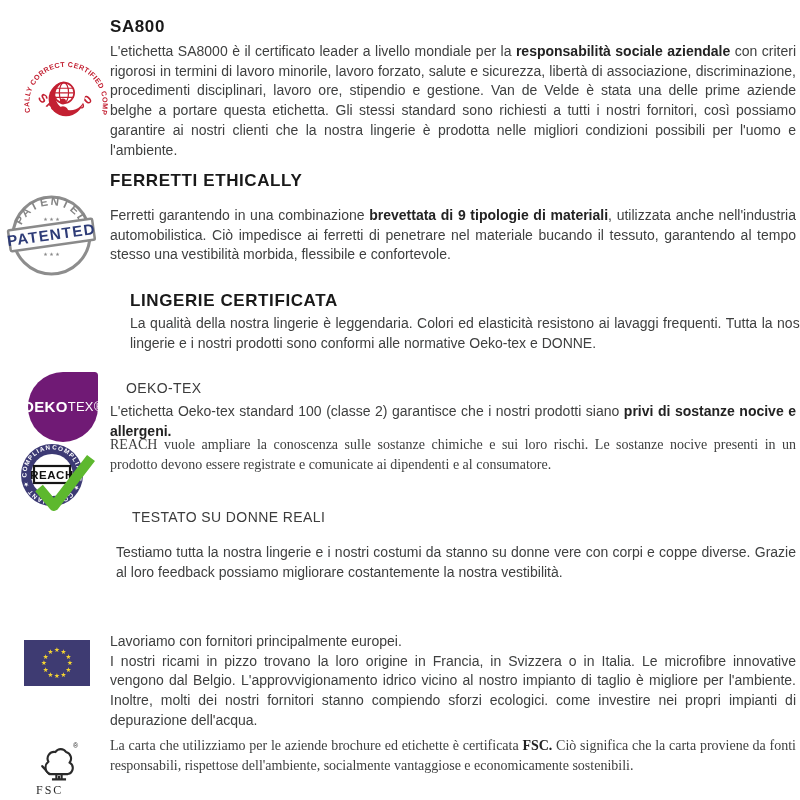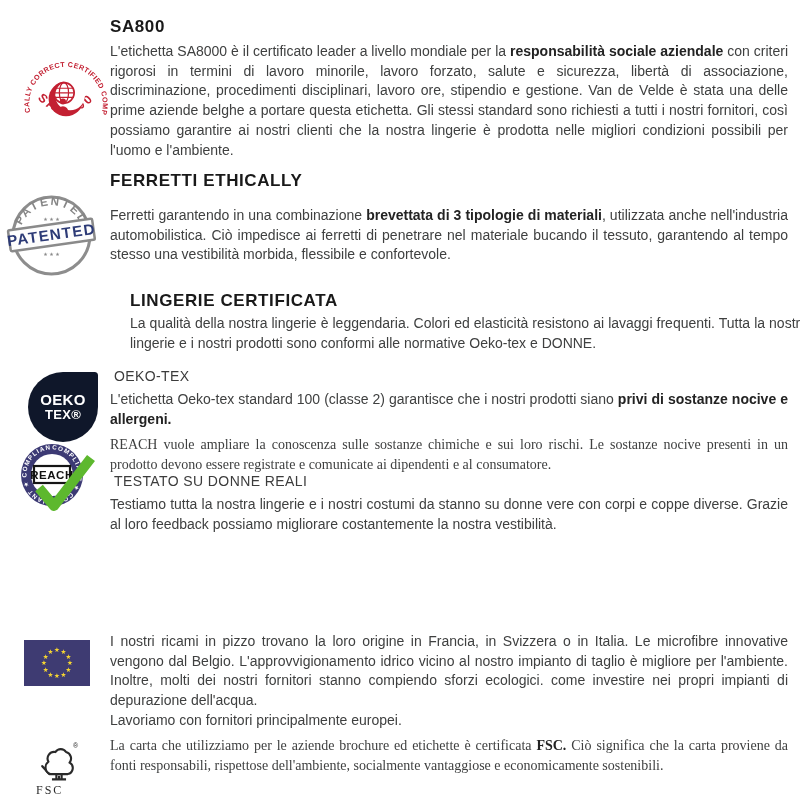--- a/index.html
+++ b/index.html
@@ -3,27 +3,27 @@
 <meta charset="utf-8">
 <style>
   html,body{margin:0;padding:0;background:#ffffff;}
   body{
     width:800px;height:800px;position:relative;overflow:hidden;
     font-family:"Liberation Sans","DejaVu Sans",sans-serif;
     -webkit-font-smoothing:antialiased;
   }
   .section{position:absolute;left:0;width:800px;display:flex;}
   .icon-rail{flex:0 0 110px;width:110px;position:relative;}
-  .content{flex:1;padding-right:12px;min-width:0;}
+  .content{flex:1;padding-right:4px;min-width:0;}
   .heading{
     margin:0;font-size:17px;font-weight:700;color:#191919;
     letter-spacing:.6px;line-height:22px;
   }
   .sublabel{
-    margin:4px;font-size:14px;font-weight:400;color:#3c3c3c;
+    margin:16px;font-size:14px;font-weight:400;color:#3c3c3c;
     letter-spacing:.4px;line-height:19px;
   }
   p.body{
     margin:0;font-size:14px;line-height:19.7px;color:#3f4040;
     text-align:justify;
   }
   p.body b{color:#232323;}
   .mb4{margin-bottom:4px;} .mb14{margin-bottom:14px;} .mb2{margin-bottom:2px;}
   .mt6{margin-top:6px;font-family:Liberation Serif, serif;} .mt22{margin-top:22px;}
   .icon-abs{position:absolute;}
@@ -82,39 +82,39 @@
       <text x="47" y="27.5" font-size="5" fill="#8a8a8a" text-anchor="middle">★ ★ ★</text>
       <text x="47" y="62" font-size="5" fill="#8a8a8a" text-anchor="middle">★ ★ ★</text>
       <g transform="rotate(-8 47 42)">
         <rect x="5" y="31" width="84" height="21" rx="1.5" fill="#fdfdfd" stroke="#8a8a8a" stroke-width="2.5"></rect>
         <text x="47" y="46.5" font-size="15" font-weight="700" fill="#2c3a76" letter-spacing="1.2" text-anchor="middle">PATENTED</text>
       </g>
     </svg>
   </div>
   <div class="content">
     <h2 class="heading mb14">FERRETTI ETHICALLY</h2>
-    <p class="body"><span>Ferretti garantendo in una combinazione </span><b>brevettata di 3 tipologie di materiali</b><span>, utilizzata anche nell'industria automobilistica. Ciò impedisce ai ferretti di penetrare nel materiale bucando il tessuto, garantendo al tempo stesso una vestibilità morbida, flessibile e confortevole.</span></p>
+    <p class="body"><span>Ferretti garantendo in una combinazione </span><b>brevettata di 9 tipologie di materiali</b><span>, utilizzata anche nell'industria automobilistica. Ciò impedisce ai ferretti di penetrare nel materiale bucando il tessuto, garantendo al tempo stesso una vestibilità morbida, flessibile e confortevole.</span></p>
   </div>
 </div>
 
 <div class="section" style="top:290px;margin-left:20px;">
   <div class="icon-rail"></div>
   <div class="content">
     <h2 class="heading mb2">LINGERIE CERTIFICATA</h2>
     <p class="body"><span>La qualità della nostra lingerie è leggendaria. Colori ed elasticità resistono ai lavaggi frequenti. Tutta la nostra lingerie e i nostri prodotti sono conformi alle normative Oeko-tex e DONNE.</span></p>
   </div>
 </div>
 
 <div class="section" style="top:363px;">
   <div class="icon-rail">
-    <div class="icon-abs" style="top:9px;left:28px;width:70px;height:70px;background:#0f172a;
-                border-radius:50% 5% 50% 50%;display:flex;flex-direction:column;
+    <div class="icon-abs" style="top:9px;left:28px;width:70px;height:70px;background:#701a75;
+                border-radius:50% 5% 50% 50%;display:flex;flex-direction:row;
                 align-items:center;justify-content:center;">
       <div style="color:#fff;font-weight:700;font-size:15px;line-height:16px;letter-spacing:.3px;">OEKO</div>
-      <div style="color:#fff;font-weight:700;font-size:13px;line-height:14px;letter-spacing:.3px;">TEX®</div>
+      <div style="color:#fff;font-weight:400;font-size:13px;line-height:14px;letter-spacing:.3px;">TEX®</div>
     </div>
   </div>
   <div class="content">
     <div class="sublabel mb4">OEKO-TEX</div>
     <p class="body"><span>L'etichetta Oeko-tex standard 100 (classe 2) garantisce che i nostri prodotti siano </span><b>privi di sostanze nocive e allergeni.</b></p>
   </div>
 </div>
 
 <div class="section" style="top:435px;">
   <div class="icon-rail">
@@ -130,21 +130,21 @@
       <rect x="20" y="29" width="36" height="17" fill="#ffffff" stroke="#151515" stroke-width="2.2"></rect>
       <text x="38" y="42" font-size="11.5" font-weight="700" fill="#111" text-anchor="middle" letter-spacing="0.5">REACH</text>
       <path d="M25,51 L40,69 L77,21" fill="none" stroke="#5db82e" stroke-width="10" stroke-linejoin="round"></path>
     </svg>
   </div>
   <div class="content">
     <p class="body mt6"><span>REACH vuole ampliare la conoscenza sulle sostanze chimiche e sui loro rischi. Le sostanze nocive presenti in un prodotto devono essere registrate e comunicate ai dipendenti e al consumatore.</span></p>
   </div>
 </div>
 
-<div class="section" style="top:468px;">
+<div class="section" style="top:492px;gap:6px;">
   <div class="icon-rail"></div>
   <div class="content">
     <div class="sublabel">TESTATO SU DONNE REALI</div>
     <p class="body mt22"><span>Testiamo tutta la nostra lingerie e i nostri costumi da stanno su donne vere con corpi e coppe diverse. Grazie al loro feedback possiamo migliorare costantemente la nostra vestibilità.</span></p>
   </div>
 </div>
 
 <div class="section" style="top:632px;">
   <div class="icon-rail">
     <svg class="icon-abs" style="top:8px;left:24px;" width="66" height="46" viewBox="0 0 66 46">
@@ -159,22 +159,22 @@
         <text x="33" y="38.2">★</text>
           <text x="26.5" y="36.5">★</text>
         <text x="21.7" y="31.7">★</text>
           <text x="20" y="25.2">★</text>
         <text x="21.7" y="18.7">★</text>
           <text x="26.5" y="13.9">★</text>
       </g>
     </svg>
   </div>
   <div class="content">
+    <p class="body" style="text-align:left;">Lavoriamo con fornitori principalmente europei.</p>
     <p class="body"><span>I nostri ricami in pizzo trovano la loro origine in Francia, in Svizzera o in Italia. Le microfibre innovative vengono dal Belgio. L'approvvigionamento idrico vicino al nostro impianto di taglio è migliore per l'ambiente. Inoltre, molti dei nostri fornitori stanno compiendo sforzi ecologici. come investire nei propri impianti di depurazione dell'acqua.</span></p>
-    <p class="body" style="text-align:left;">Lavoriamo con fornitori principalmente europei.</p>
   </div>
 </div>
 
 <div class="section" style="top:736px;">
   <div class="icon-rail">
     <div class="icon-abs" style="top:2px;left:36px;">
       <svg width="46" height="44" viewBox="0 0 46 50">
         <text x="39" y="11" font-size="8" fill="#2a2a2a">®</text>
         <path d="M4,32 L12,41" stroke="#2a2a2a" stroke-width="2.6" fill="none" stroke-linecap="round"></path>
         <path d="M13,41 A8,8 0 0 1 11,27 A7.5,7.5 0 0 1 19,16 A7,7 0 0 1 31,16 A7.5,7.5 0 0 1 35,28 A7,7 0 0 1 33,41 Z" fill="#ffffff" stroke="#2a2a2a" stroke-width="2.4" stroke-linejoin="round"></path>

